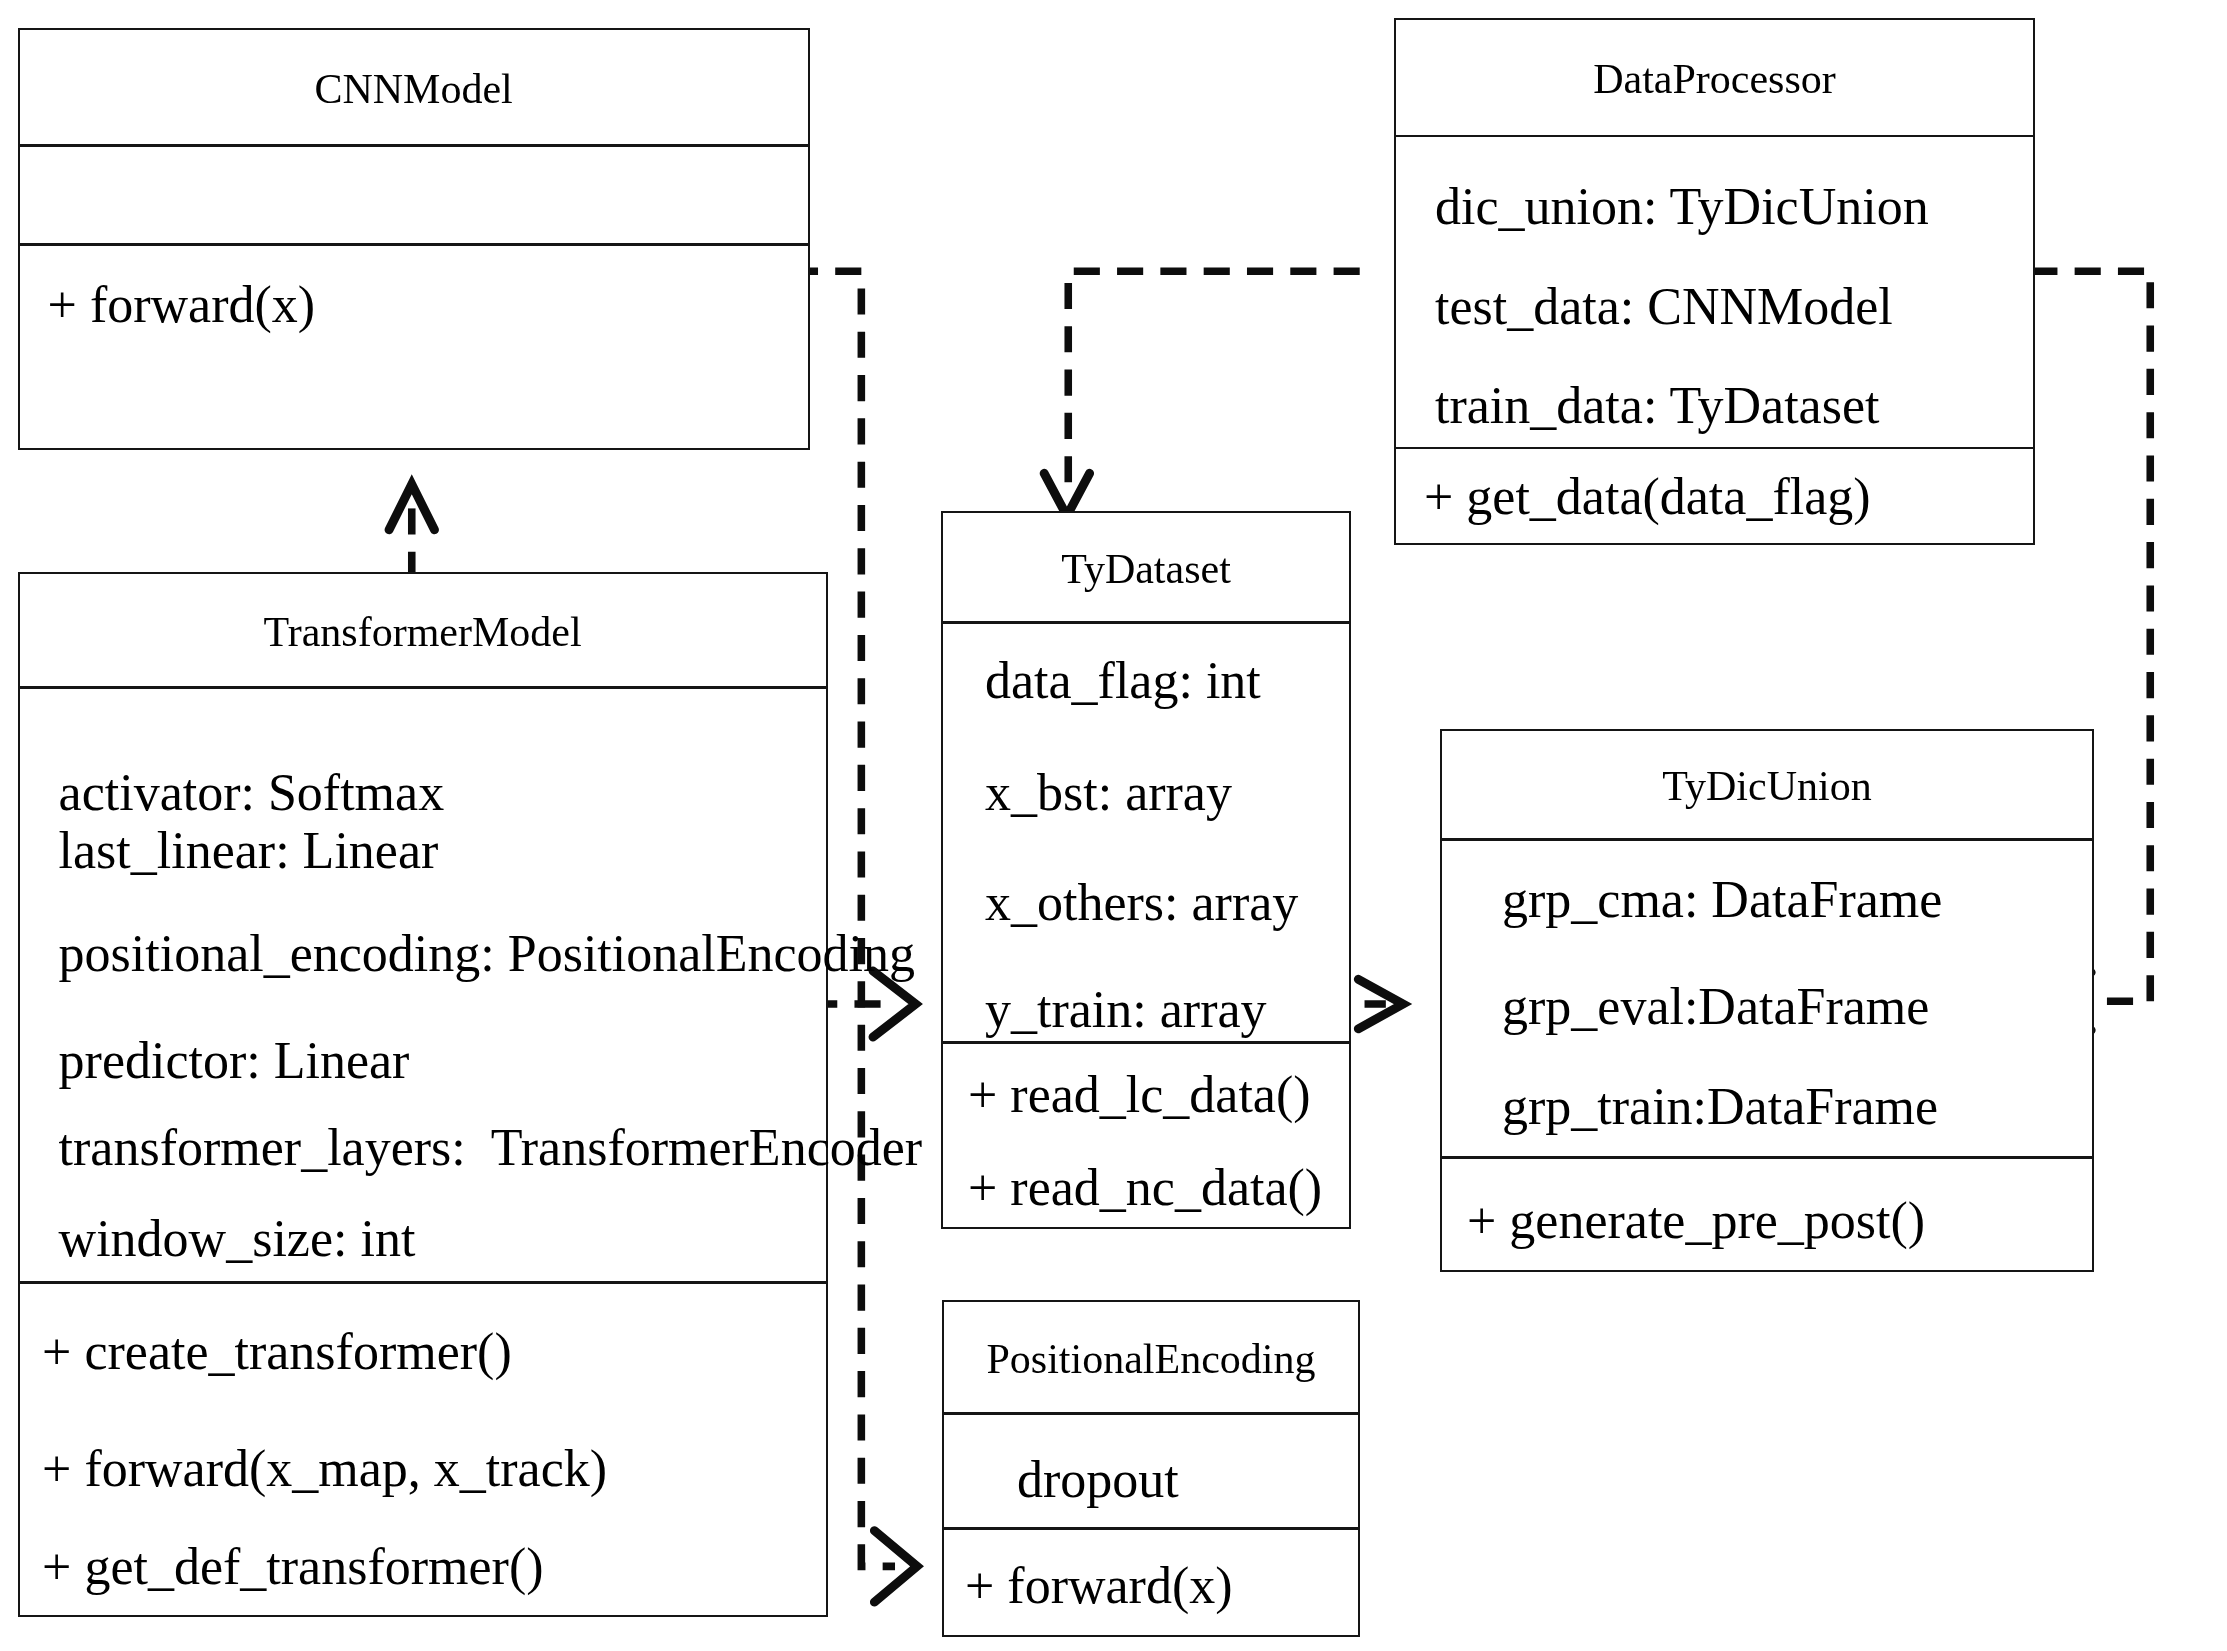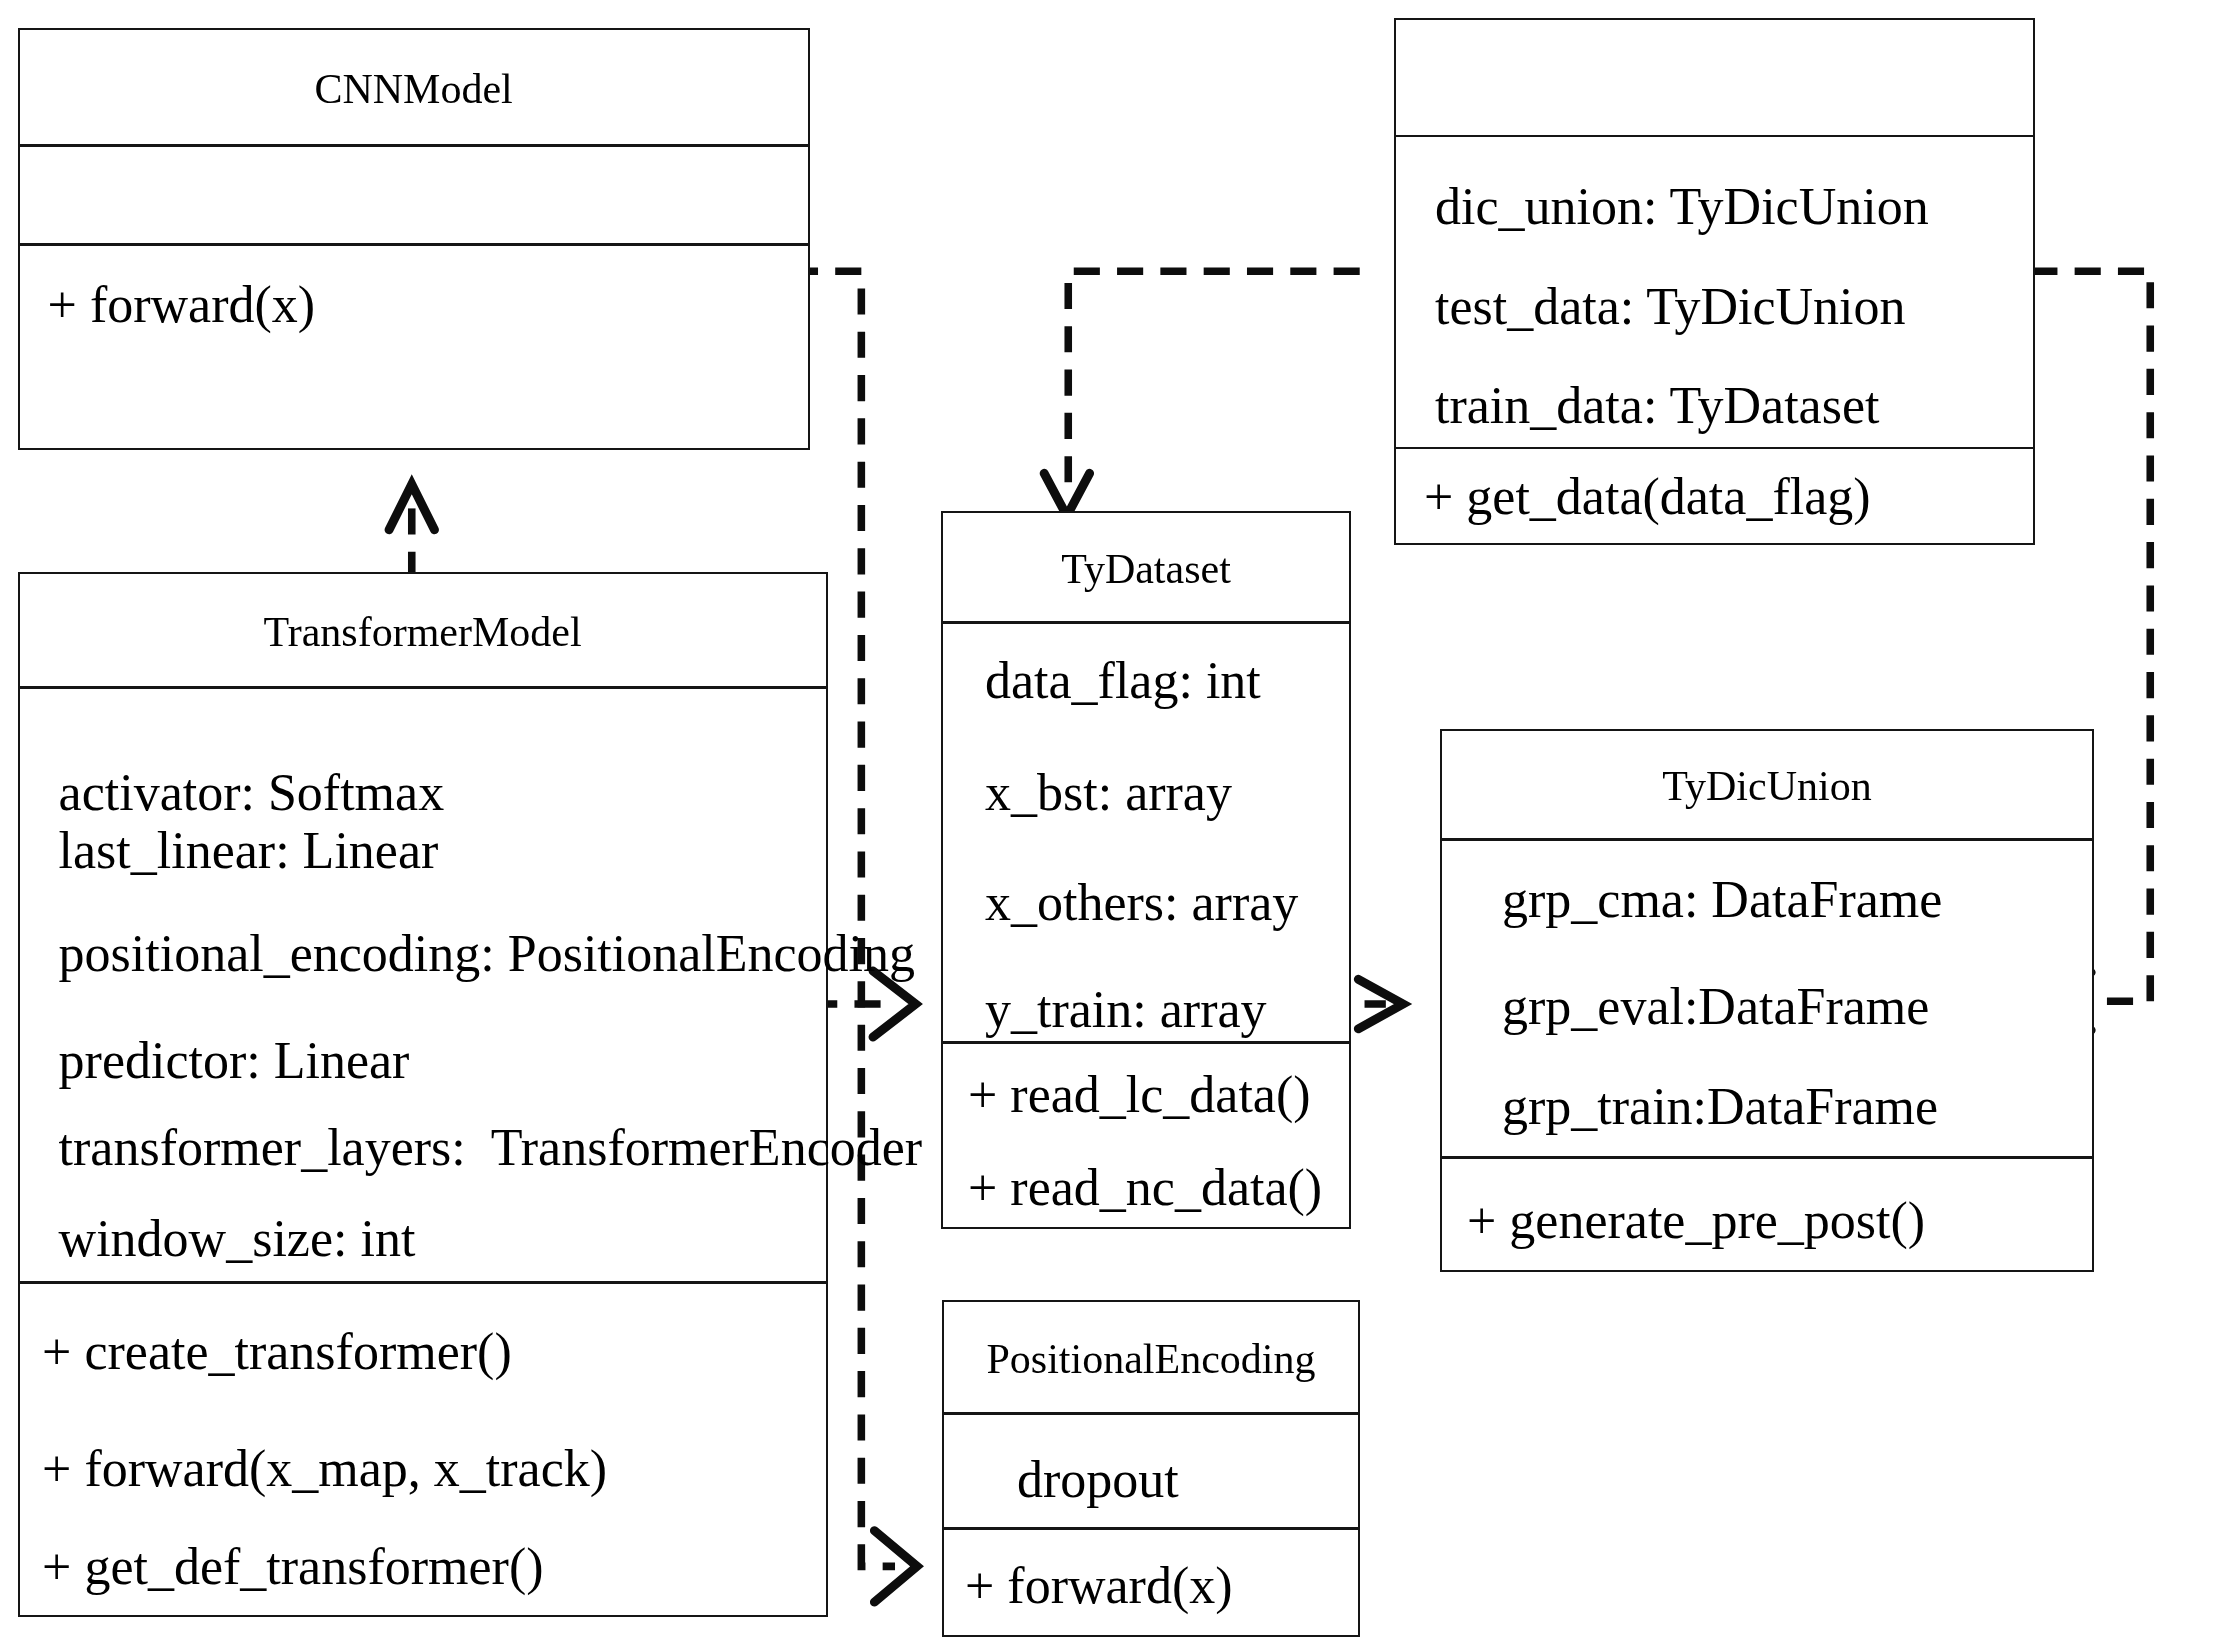--- a/index.html
+++ b/index.html
@@ -97,24 +97,25 @@
         <div class="member-row" style="top: 277px; left: 39px;">last_linear: Linear</div>
         <div class="member-row" style="top: 380px; left: 39px;">positional_encoding: PositionalEncoding</div>
         <div class="member-row" style="top: 487px; left: 39px;">predictor: Linear</div>
         <div class="member-row" style="top: 574px; left: 39px;">transformer_layers:  TransformerEncoder</div>
         <div class="member-row" style="top: 665px; left: 39px;">window_size: int</div>
         <div class="member-row" style="top: 778px; left: 22.5px;">+ create_transformer()</div>
         <div class="member-row" style="top: 895px; left: 22.5px;">+ forward(x_map, x_track)</div>
         <div class="member-row" style="top: 993px; left: 22.5px;">+ get_def_transformer()</div>
       </div>
       <div class="class-box" style="left: 1394px; top: 17.6px; width: 641px; height: 527px;">
+        <div class="class-title" style="height: 118px;">DataProcessor</div>
         <div class="divider" style="top: 115px;"></div>
         <div class="divider" style="top: 427px;"></div>
         <div class="member-row" style="top: 187px; left: 39px;">dic_union: TyDicUnion</div>
-        <div class="member-row" style="top: 287px; left: 39px;">test_data: TyDicUnion</div>
+        <div class="member-row" style="top: 287px; left: 39px;">test_data: CNNModel</div>
         <div class="member-row" style="top: 386px; left: 39px;">train_data: TyDataset</div>
         <div class="member-row" style="top: 477px; left: 28px;">+ get_data(data_flag)</div>
       </div>
       <div class="class-box" style="left: 941px; top: 511px; width: 410px; height: 718px;">
         <div class="class-title" style="height: 111px;">TyDataset</div>
         <div class="divider" style="top: 108px;"></div>
         <div class="divider" style="top: 528px;"></div>
         <div class="member-row" style="top: 168px; left: 42px;">data_flag: int</div>
         <div class="member-row" style="top: 280px; left: 42px;">x_bst: array</div>
         <div class="member-row" style="top: 390px; left: 42px;">x_others: array</div>

